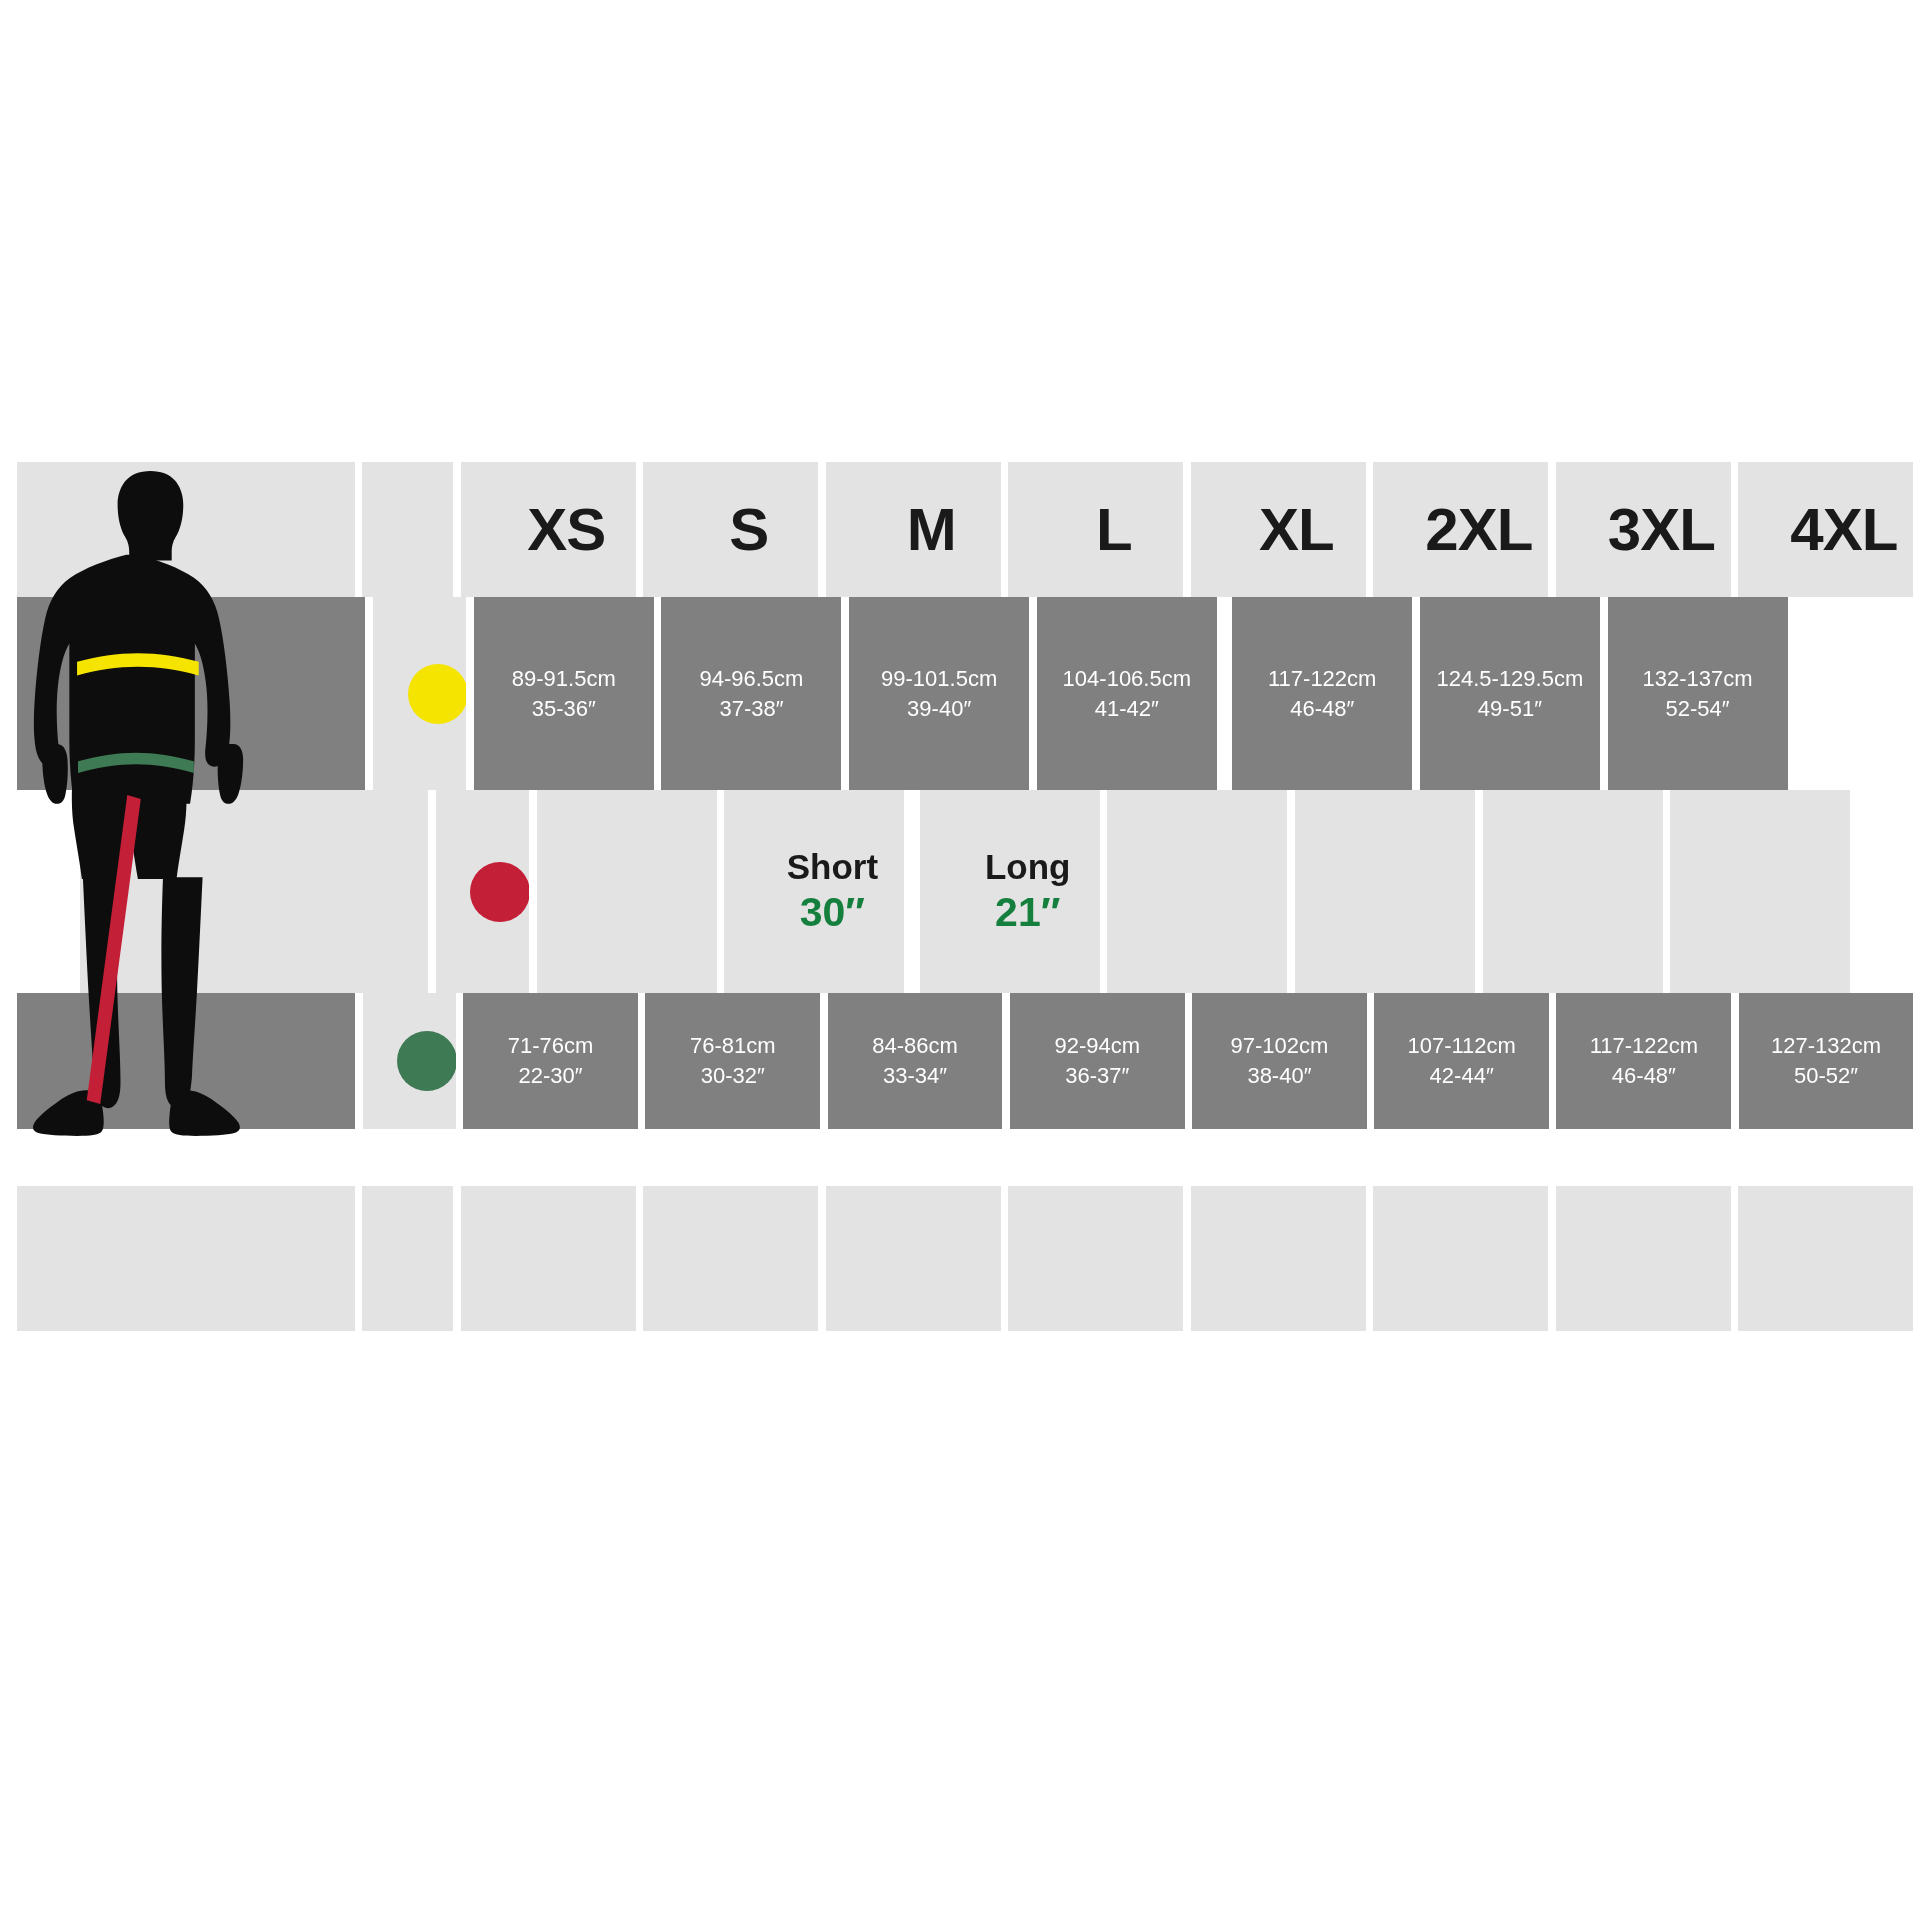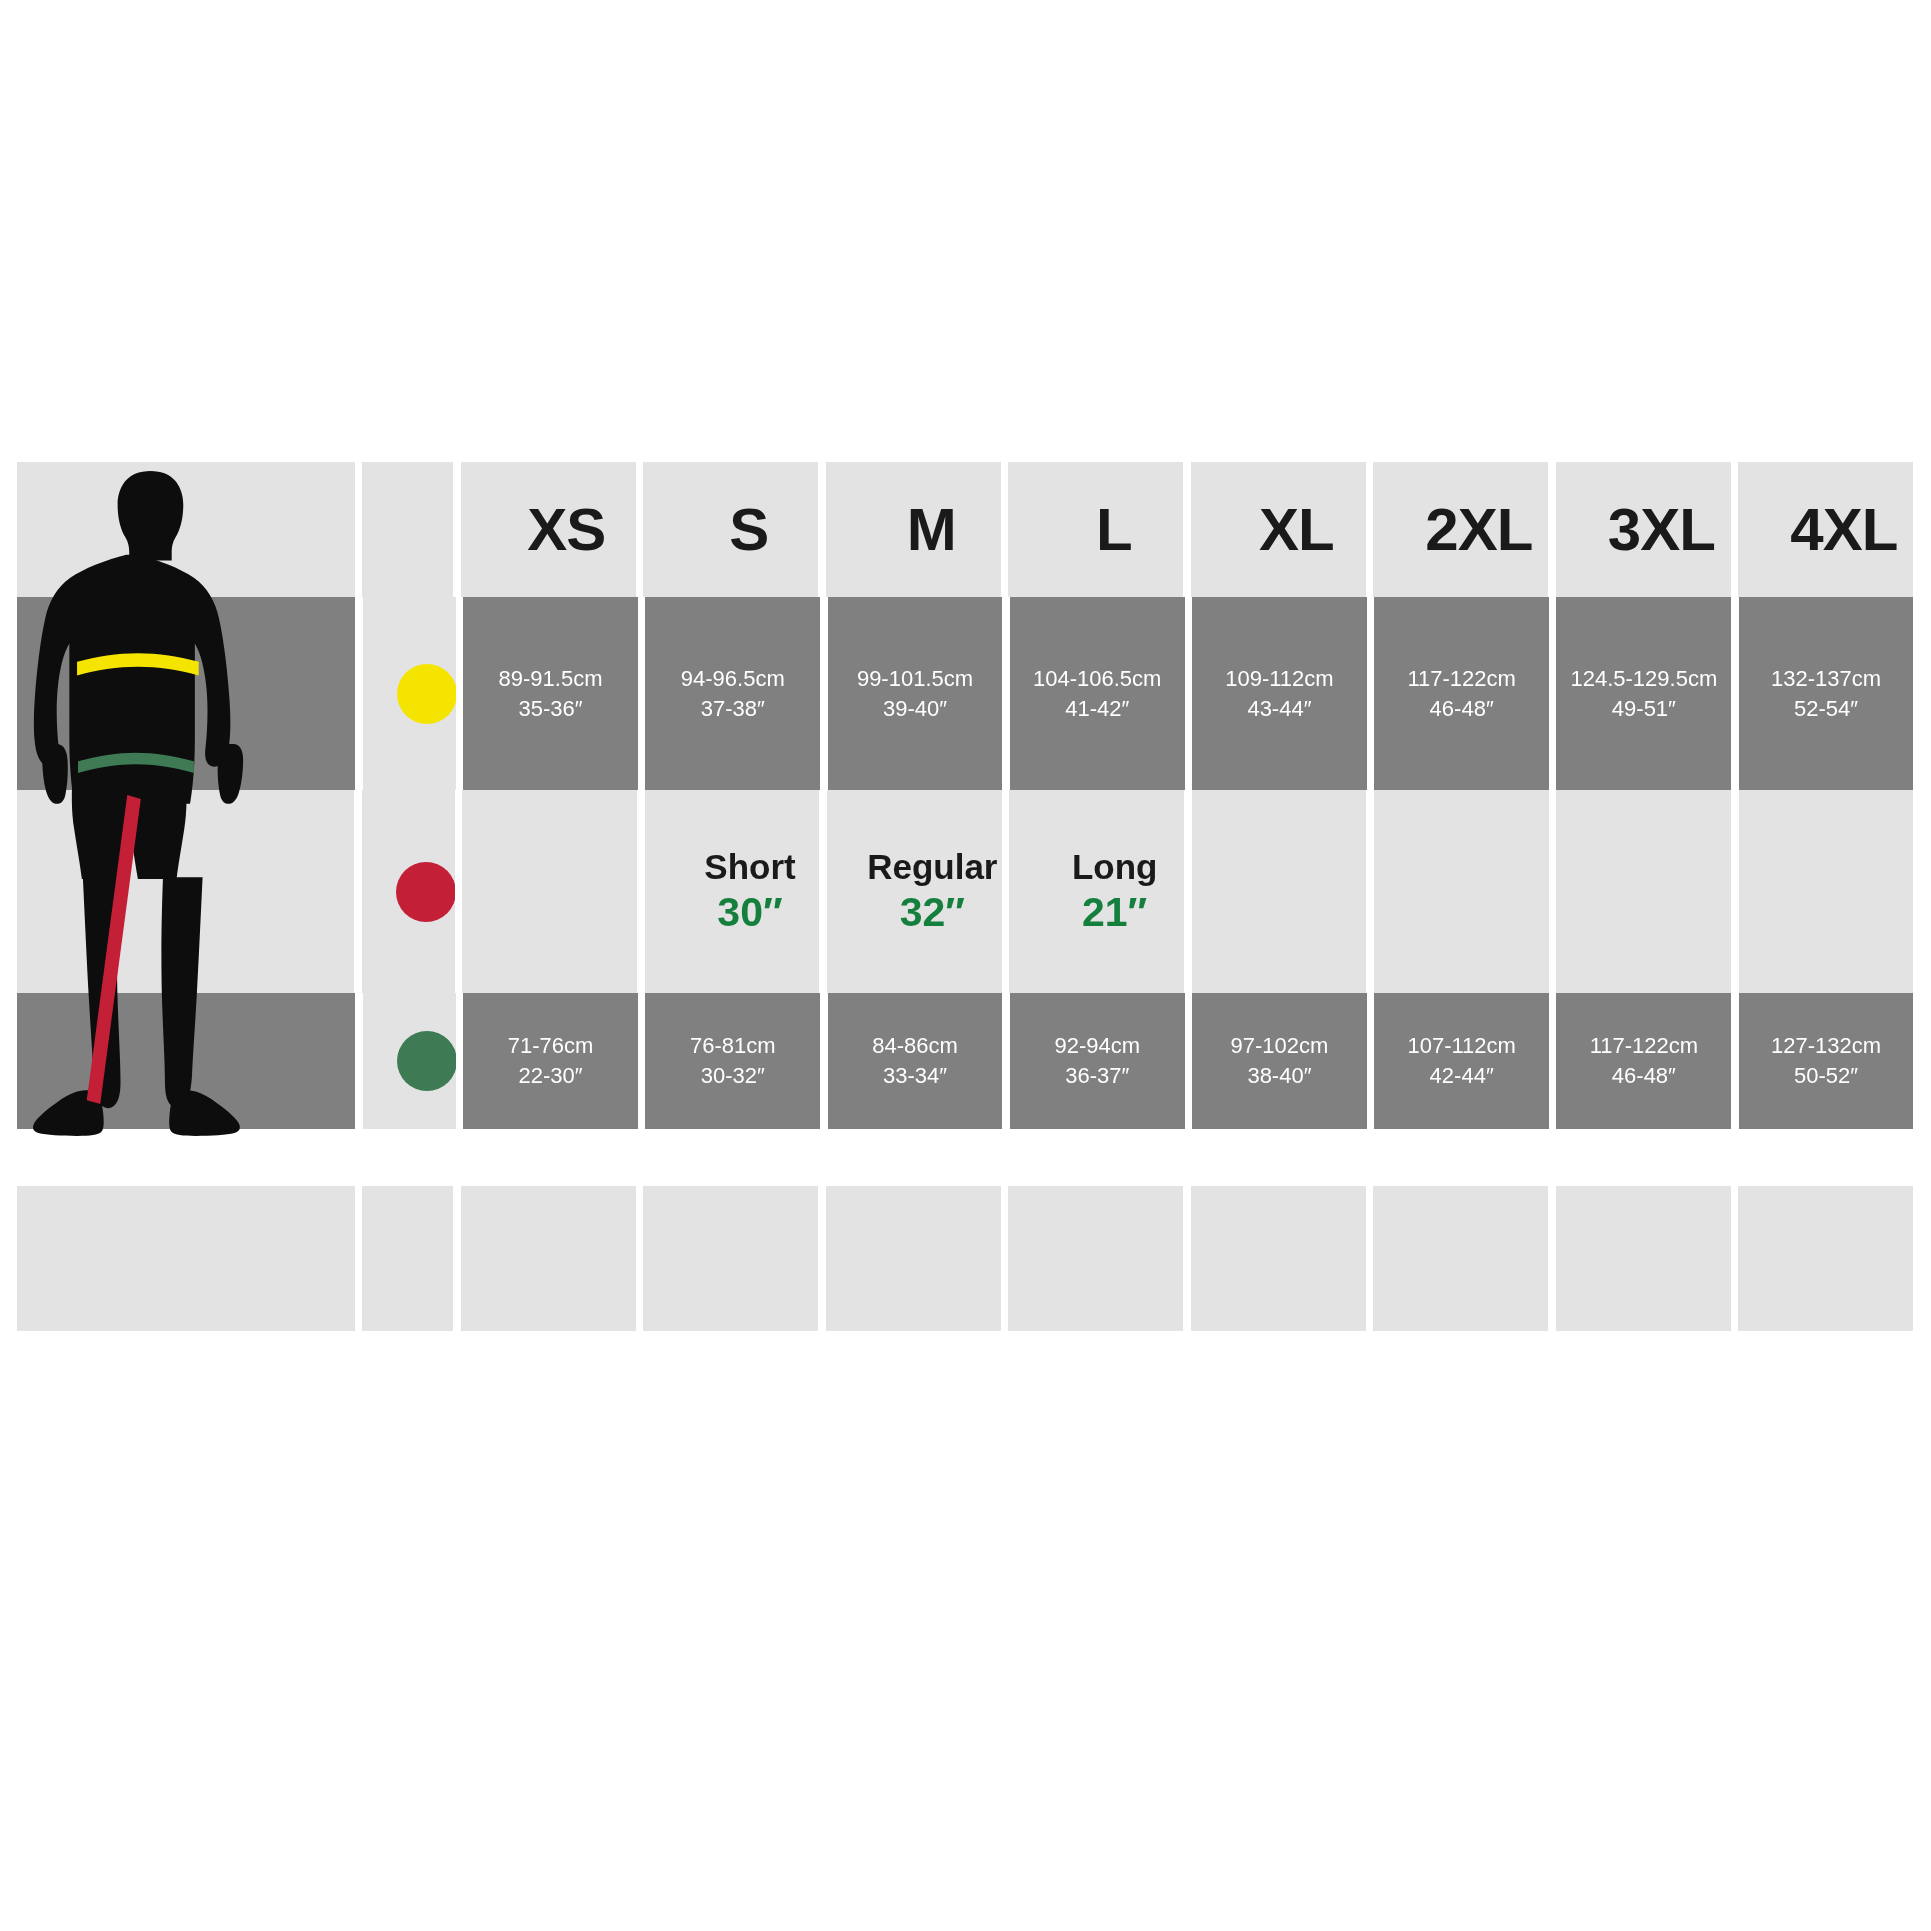--- a/index.html
+++ b/index.html
@@ -170,24 +170,20 @@
       <div class="cell c-size band-dark">
         <span class="meas">99-101.5cm</span>
         <span class="meas">39-40″</span>
       </div>
       <div class="cell c-gap2 band-white"></div>
       <div class="cell c-size band-dark">
         <span class="meas">104-106.5cm</span>
         <span class="meas">41-42″</span>
       </div>
       <div class="cell c-gap2 band-white"></div>
-      <div class="cell c-size band-dark">
-        <span class="meas">109-112cm</span>
-        <span class="meas">43-44″</span>
-      </div>
       <div class="cell c-gap2 band-white"></div>
       <div class="cell c-size band-dark">
         <span class="meas">117-122cm</span>
         <span class="meas">46-48″</span>
       </div>
       <div class="cell c-gap2 band-white"></div>
       <div class="cell c-size band-dark">
         <span class="meas">124.5-129.5cm</span>
         <span class="meas">49-51″</span>
       </div>
@@ -208,24 +204,20 @@
       <div class="cell c-size band-light">
         <span class="inseam-word"></span>
         <span class="inseam-num"></span>
       </div>
       <div class="cell c-gap2 band-white"></div>
       <div class="cell c-size band-light">
         <span class="inseam-word">Short</span>
         <span class="inseam-num">30″</span>
       </div>
       <div class="cell c-gap2 band-white"></div>
-      <div class="cell c-size band-light">
-        <span class="inseam-word">Regular</span>
-        <span class="inseam-num">32″</span>
-      </div>
       <div class="cell c-gap2 band-white"></div>
       <div class="cell c-size band-light">
         <span class="inseam-word">Long</span>
         <span class="inseam-num">21″</span>
       </div>
       <div class="cell c-gap2 band-white"></div>
       <div class="cell c-size band-light"></div>
       <div class="cell c-gap2 band-white"></div>
       <div class="cell c-size band-light"></div>
       <div class="cell c-gap2 band-white"></div>

